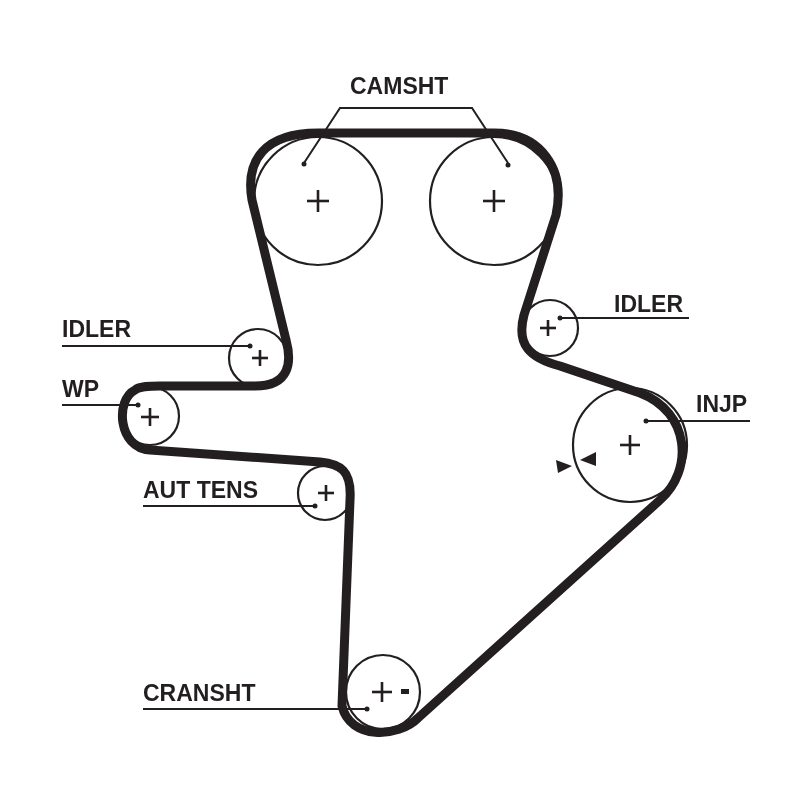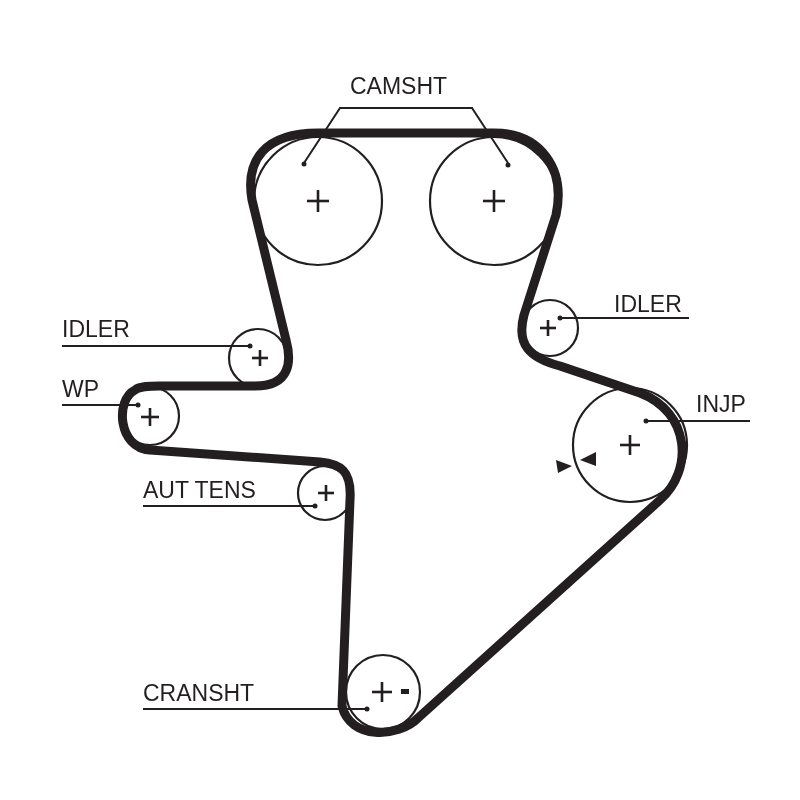--- a/index.html
+++ b/index.html
@@ -1,17 +1,17 @@
 <!DOCTYPE html>
 <html><head>
 <meta charset="utf-8">
 <style>
   html, body { margin: 0; padding: 0; background: #ffffff; }
   body { width: 800px; height: 800px; overflow: hidden; }
-  #stage { position: relative; width: 716px; height: 800px; }
+  #stage { position: relative; width: 716px; height: 800px; font-weight: bold; }
   svg { position: absolute; left: 0; top: 0; }
   .lbl { font-family: "Liberation Sans", sans-serif; font-size: 23px; fill: #231f20; }
   .pulley { fill: none; stroke: #231f20; stroke-width: 2.2; }
   .belt { fill: none; stroke: #231f20; stroke-width: 9; stroke-linejoin: round; stroke-linecap: round; }
   .leader { stroke: #231f20; stroke-width: 2; fill: none; }
   .cross { stroke: #231f20; stroke-width: 2.6; }
   .dot { fill: #231f20; }
 </style>
 </head>
 <body>

